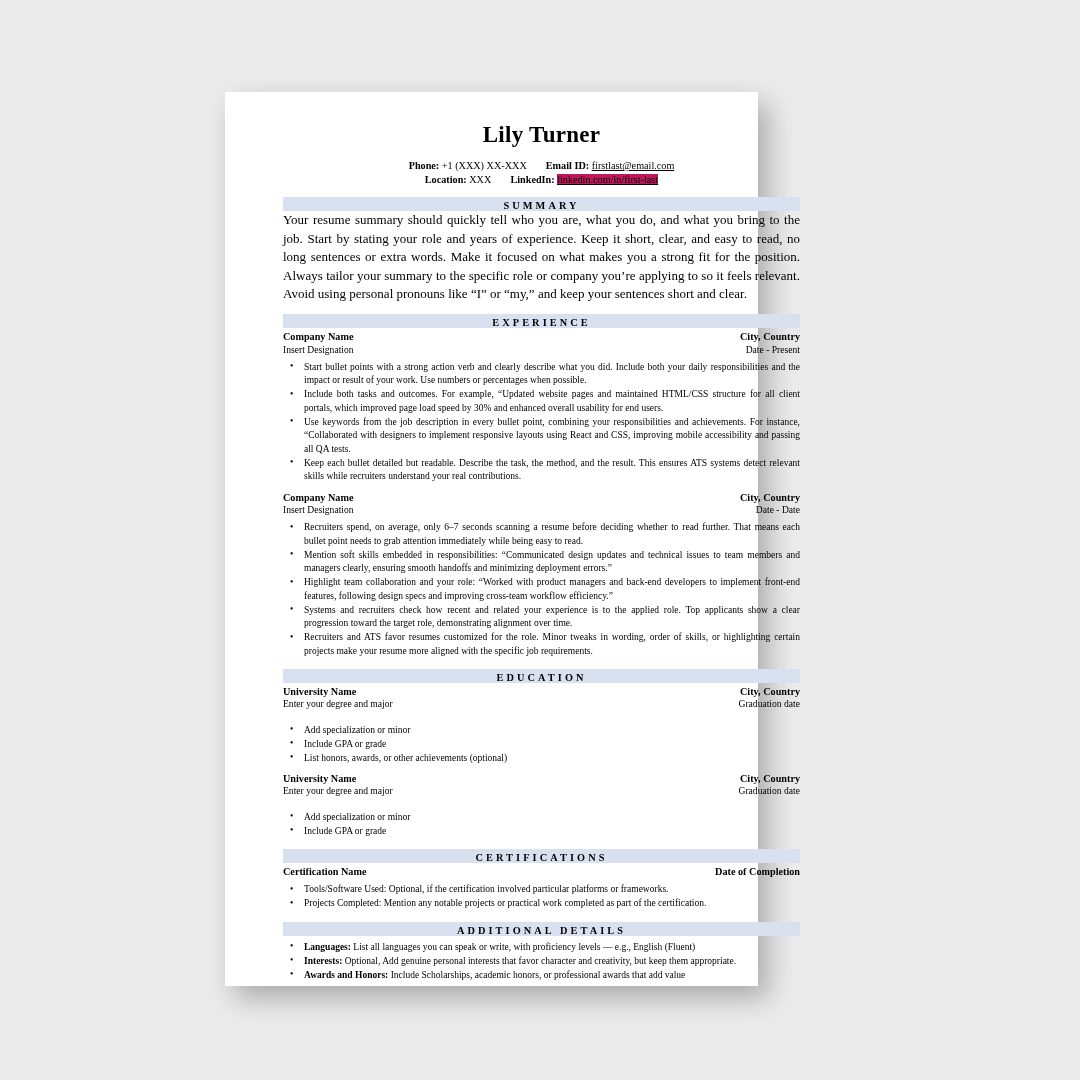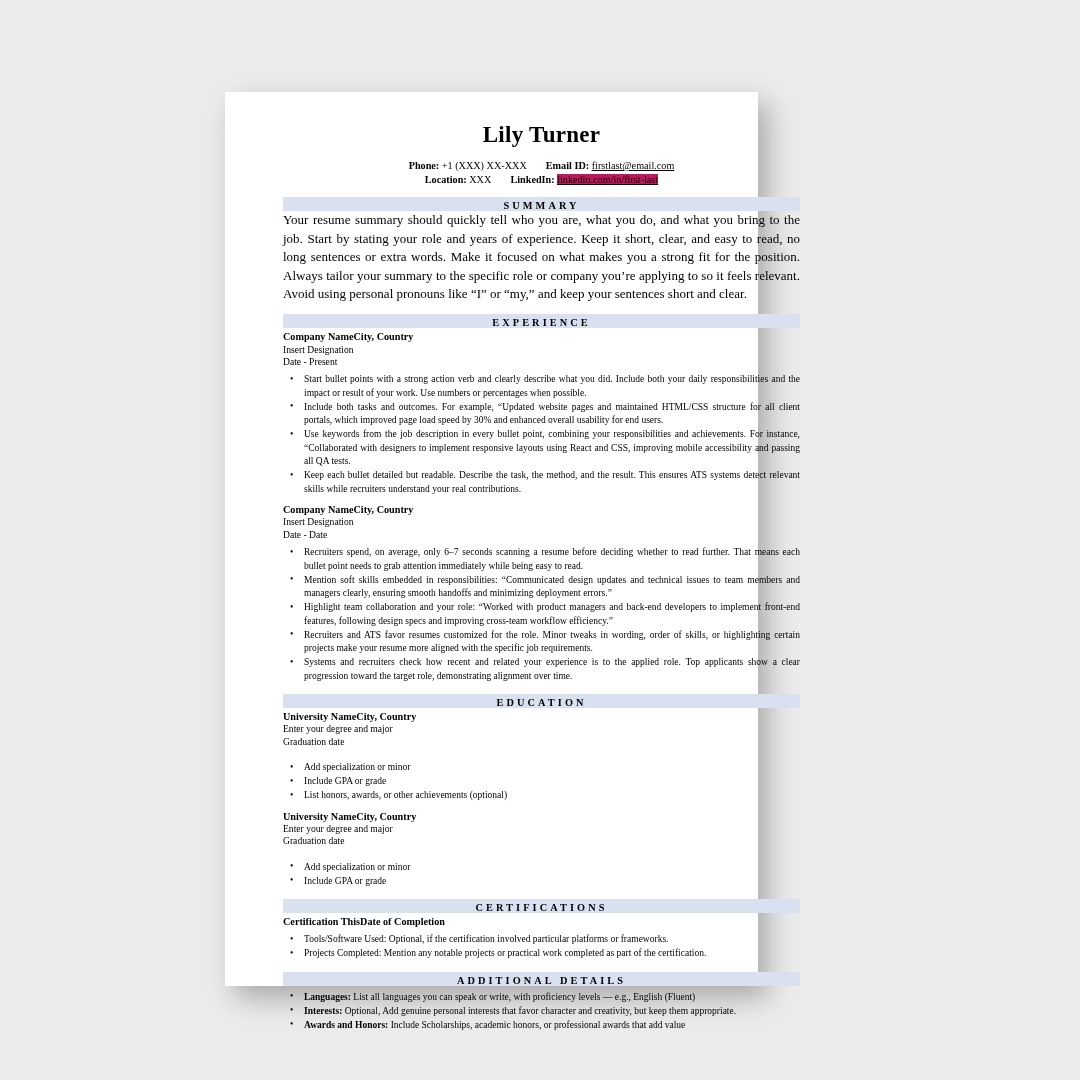--- a/index.html
+++ b/index.html
@@ -78,36 +78,35 @@
     font-size: 13px;
     line-height: 1.42;
     text-align: justify;
     color: #000;
     margin: 0;
   }
 
   
   .entry-head {
     display: flex;
-    justify-content: flex-start;
+    justify-content: space-between;
     align-items: baseline;
     margin-top: 7px;
   }
   .entry-head.first { margin-top: 2px; }
   .entry-left-org, .entry-right-loc {
     font-size: 10.2px;
     font-weight: bold;
     color: #000;
     line-height: 1.28;
   }
   .entry-sub-row {
     display: flex;
     justify-content: space-between;
-    align-items: flex-start;
-    flex-direction: column;
+    align-items: flex-end;
   }
   .entry-left-sub, .entry-right-date {
     font-size: 9.6px;
     color: #000;
     line-height: 1.3;
   }
   .entry-right-loc, .entry-right-date { text-align: right; }
 
   
   ul.bullets {
@@ -192,22 +191,22 @@
         <span class="entry-right-loc">City, Country</span>
       </div>
       <div class="entry-sub-row">
         <span class="entry-left-sub">Insert Designation</span>
         <span class="entry-right-date">Date - Date</span>
       </div>
       <ul class="bullets">
         <li>Recruiters spend, on average, only 6–7 seconds scanning a resume before deciding whether to read further. That means each bullet point needs to grab attention immediately while being easy to read.</li>
         <li>Mention soft skills embedded in responsibilities: “Communicated design updates and technical issues to team members and managers clearly, ensuring smooth handoffs and minimizing deployment errors.”</li>
         <li>Highlight team collaboration and your role: “Worked with product managers and back-end developers to implement front-end features, following design specs and improving cross-team workflow efficiency.”</li>
+        <li>Systems and recruiters check how recent and related your experience is to the applied role. Top applicants show a clear progression toward the target role, demonstrating alignment over time.</li>
         <li>Recruiters and ATS favor resumes customized for the role. Minor tweaks in wording, order of skills, or highlighting certain projects make your resume more aligned with the specific job requirements.</li>
-        <li>Systems and recruiters check how recent and related your experience is to the applied role. Top applicants show a clear progression toward the target role, demonstrating alignment over time.</li>
       </ul>
     </div>
 
     <div class="section-band">
       <span class="stitle">EDUCATION</span>
     </div>
 
     <div>
       <div class="entry-head first">
         <span class="entry-left-org">University Name</span>
@@ -238,21 +237,21 @@
         <li>Include GPA or grade</li>
       </ul>
     </div>
 
     <div class="section-band">
       <span class="stitle">CERTIFICATIONS</span>
     </div>
 
     <div>
       <div class="entry-head first">
-        <span class="entry-left-org">Certification This</span>
+        <span class="entry-left-org">Certification Name</span>
         <span class="entry-right-loc">Date of Completion</span>
       </div>
       <ul class="bullets plain">
         <li>Tools/Software Used: Optional, if the certification involved particular platforms or frameworks.</li>
         <li>Projects Completed: Mention any notable projects or practical work completed as part of the certification.</li>
       </ul>
     </div>
 
     <div class="section-band">
       <span class="stitle">ADDITIONAL DETAILS</span>

